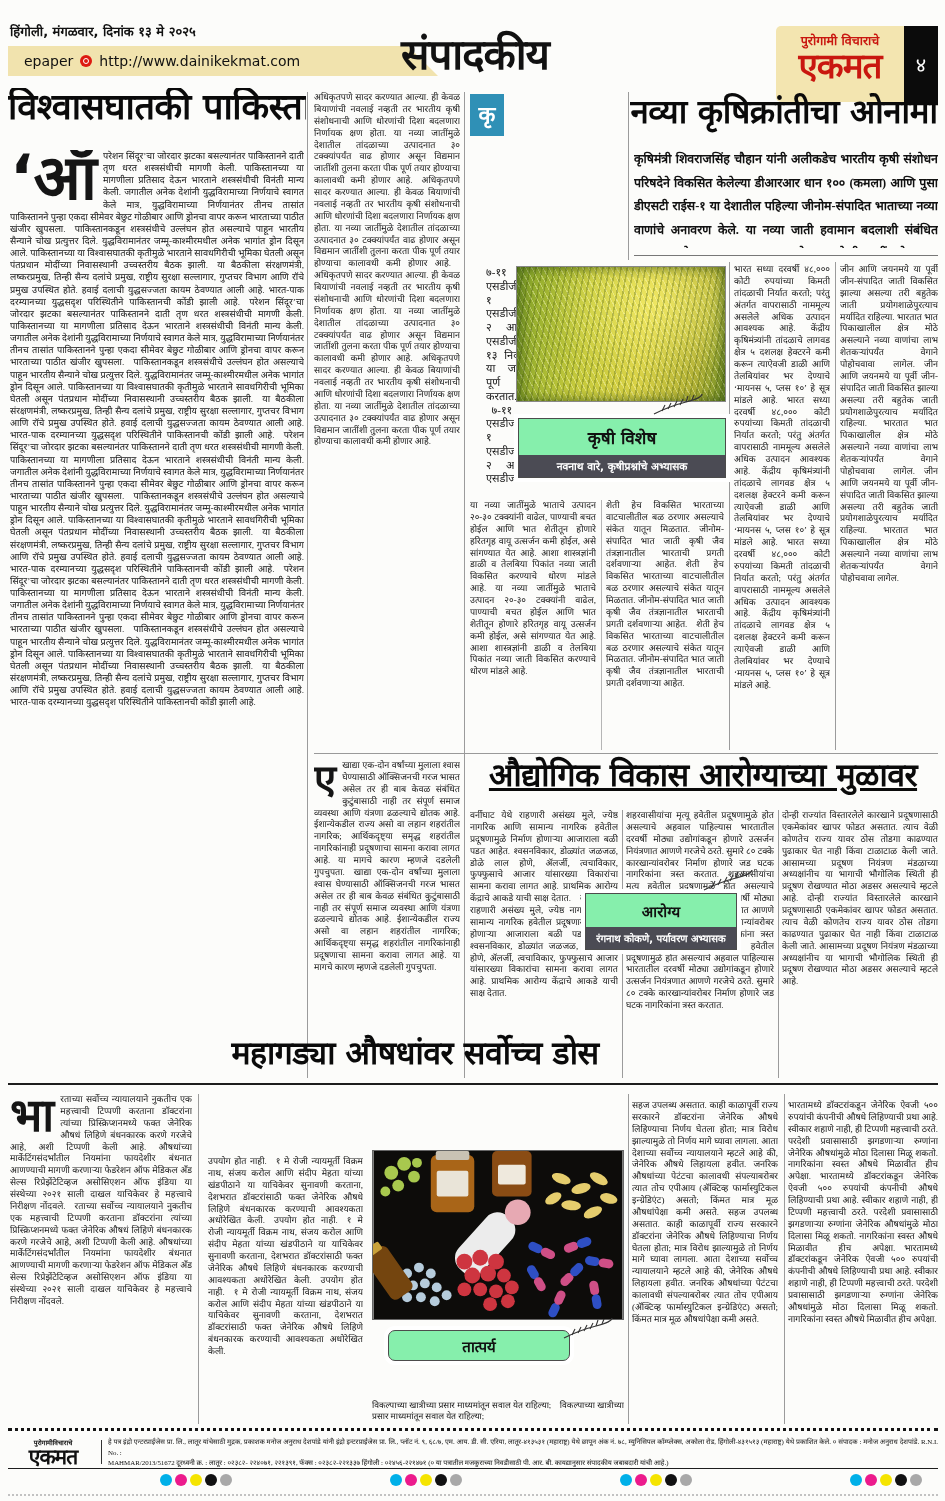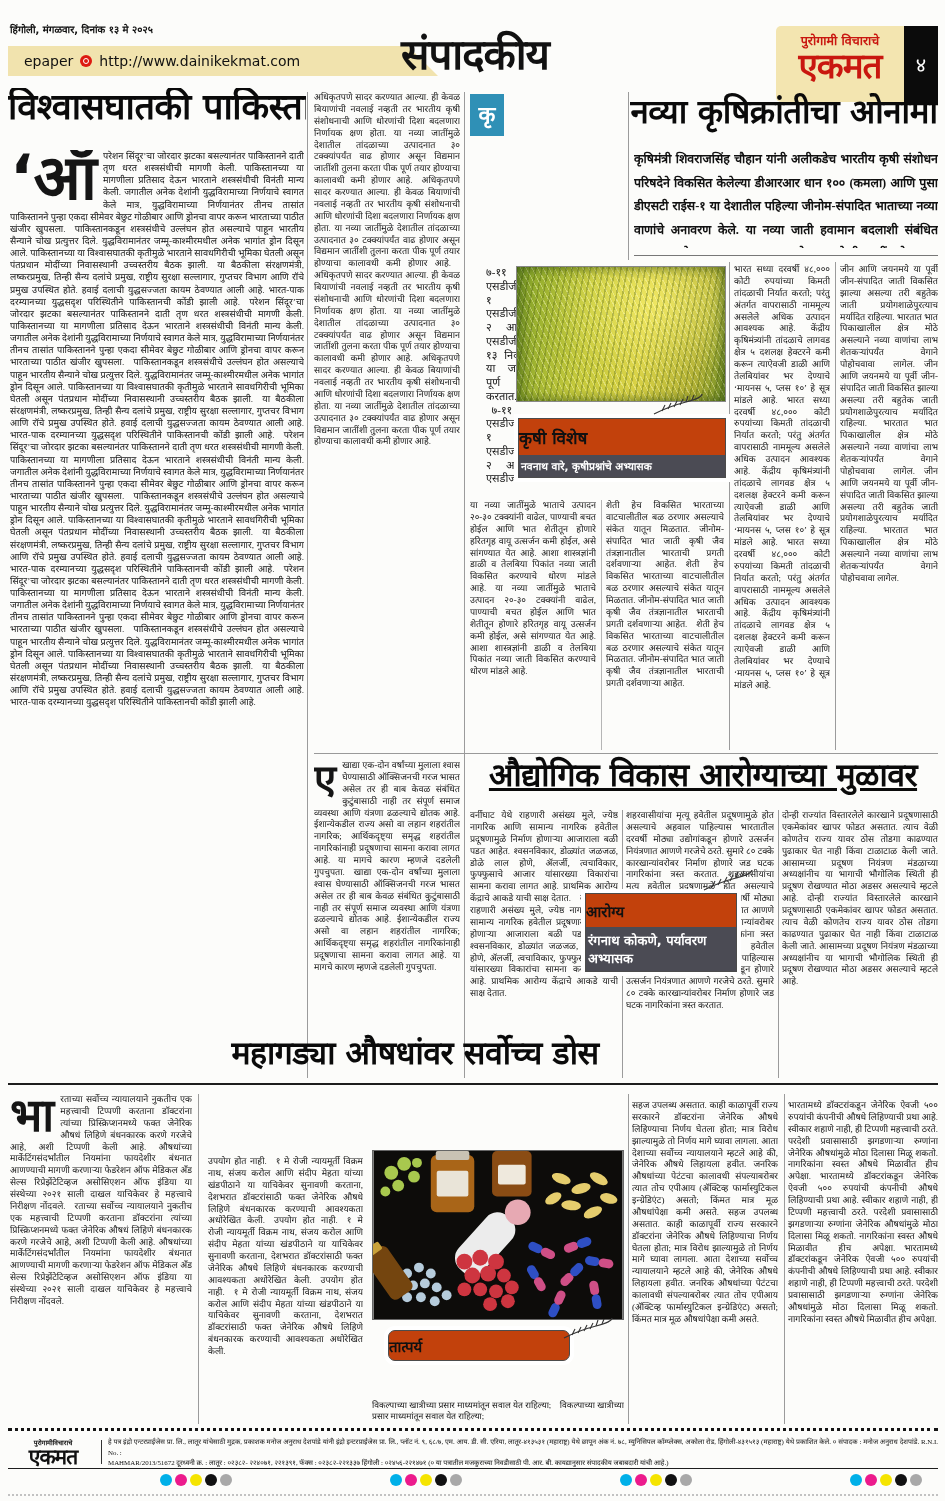--- a/index.html
+++ b/index.html
@@ -1,20 +1,20 @@
 <!DOCTYPE html>
 <html><head>
 <meta charset="utf-8">
 <style>
   html,body{margin:0;padding:0;}
   body{width:945px;height:1501px;position:relative;background:#fcfcfa;overflow:hidden;
        font-family:"Liberation Serif",serif;color:#111;}
   .abs{position:absolute;}
   
-  .dateline{left:10px;top:22px;font-family:"DejaVu Sans",sans-serif;font-weight:bold;font-size:10px;}
+  .dateline{left:10px;top:22px;font-family:"DejaVu Sans",sans-serif;font-weight:bold;font-size:13px;}
   .epaper-bar{left:8px;top:46px;width:430px;height:30px;background:#f1e3ae;
       clip-path:polygon(0 0,93% 0,100% 100%,0 100%);display:flex;align-items:center;gap:7px;padding-left:16px;box-sizing:border-box;}
   .epaper-bar .lbl{font-family:"DejaVu Sans",sans-serif;font-weight:normal;font-size:14px;}
   .epaper-dot{width:12px;height:12px;border-radius:50%;background:#dd1a10;display:inline-block;position:relative;}
   .epaper-dot::after{content:"";position:absolute;left:3px;top:3px;width:6px;height:6px;border-radius:50%;border:1.3px solid #fff;box-sizing:border-box;}
   .section-title{left:310px;top:24px;width:330px;text-align:center;font-family:"DejaVu Sans",sans-serif;
       font-weight:900;font-size:42px;letter-spacing:-1px;}
   .masthead{left:776px;top:26px;width:128px;height:76px;background:#f3e5b0;border-radius:5px 0 0 5px;
       text-align:center;box-sizing:border-box;padding-top:6px;}
   .masthead .tag{color:#c9170f;font-family:"DejaVu Sans",sans-serif;font-weight:bold;font-size:12.5px;}
@@ -28,21 +28,21 @@
   
   .col{overflow:hidden;text-align:justify;font-size:9px;line-height:1.32;color:#151515;word-break:break-word;}
   .col.small{font-size:11px;line-height:1.25;margin-left:16px;}
   .dropcap{float:left;font-family:"DejaVu Sans",sans-serif;font-weight:800;line-height:.85;padding:2px 6px 0 0;}
   .dc-box{float:left;width:34px;height:42px;background:#2f90b6;color:#fff;display:flex;align-items:center;
       justify-content:center;font-size:22px;font-weight:bold;margin:2px 6px 2px 0;font-family:"DejaVu Sans",sans-serif;}
   .headline{font-family:"DejaVu Sans",sans-serif;font-weight:900;color:#0a0a0a;text-align:center;
       white-space:nowrap;overflow:hidden;letter-spacing:-.5px;}
   .lead{font-size:12.4px;line-height:1.9;font-weight:600;text-align:justify;overflow:hidden;}
   
-  .info-box{border:1.2px solid #4c4c4c;background:#c2410c;box-shadow:0 0 0 4px #fff;z-index:3;}
+  .info-box{border:1.2px solid #4c4c4c;background:#86efac;text-align:center;box-shadow:0 0 0 4px #fff;z-index:3;}
   .info-box .ttl{font-family:"DejaVu Sans",sans-serif;font-weight:800;font-size:17px;padding:7px 0 6px;}
   .info-box .bar{background:#4b4b54;color:#fff;font-family:"DejaVu Sans",sans-serif;font-weight:bold;
       font-size:10.5px;padding:4px 2px;}
   .info-box .bar .sub{display:block;font-weight:normal;font-size:8.3px;margin-top:2px;}
   .doodle{z-index:4;}
   
   .rice-photo{left:516px;top:266px;width:210px;height:136px;border:1px solid #888;box-sizing:border-box;
     background:
       repeating-linear-gradient(100deg, rgba(70,90,10,.30) 0 1.5px, rgba(0,0,0,0) 1.5px 6px),
       repeating-linear-gradient(62deg, rgba(255,255,205,.38) 0 1px, rgba(0,0,0,0) 1px 5px),
@@ -133,21 +133,21 @@
 <div class="abs col" style="left:626px;top:810px;width:148px;height:268px;">शहरवासीयांचा मृत्यू हवेतील प्रदूषणामुळे होत असल्याचे अहवाल पाहिल्यास भारतातील दरवर्षी मोठ्या उद्योगांकडून होणारे उत्सर्जन नियंत्रणात आणणे गरजेचे ठरते. सुमारे ८० टक्के कारखान्यांवरोबर निर्माण होणारे जड घटक नागरिकांना त्रस्त करतात.  शहरवासीयांचा मृत्यू हवेतील प्रदूषणामुळे होत असल्याचे अहवाल पाहिल्यास भारतातील दरवर्षी मोठ्या उद्योगांकडून होणारे उत्सर्जन नियंत्रणात आणणे गरजेचे ठरते. सुमारे ८० टक्के कारखान्यांवरोबर निर्माण होणारे जड घटक नागरिकांना त्रस्त करतात.  शहरवासीयांचा मृत्यू हवेतील प्रदूषणामुळे होत असल्याचे अहवाल पाहिल्यास भारतातील दरवर्षी मोठ्या उद्योगांकडून होणारे उत्सर्जन नियंत्रणात आणणे गरजेचे ठरते. सुमारे ८० टक्के कारखान्यांवरोबर निर्माण होणारे जड घटक नागरिकांना त्रस्त करतात.</div>
 <div class="abs vrule" style="left:778px;top:810px;height:268px;"></div>
 <div class="abs col" style="left:782px;top:810px;width:156px;height:268px;">दोन्ही राज्यांत विस्तारलेले कारखाने प्रदूषणासाठी एकमेकांवर खापर फोडत असतात. त्याच वेळी कोणतेच राज्य यावर ठोस तोडगा काढण्यात पुढाकार घेत नाही किंवा टाळाटाळ केली जाते. आसामच्या प्रदूषण नियंत्रण मंडळाच्या अध्यक्षांनीच या भागाची भौगोलिक स्थिती ही प्रदूषण रोखण्यात मोठा अडसर असल्याचे म्हटले आहे.  दोन्ही राज्यांत विस्तारलेले कारखाने प्रदूषणासाठी एकमेकांवर खापर फोडत असतात. त्याच वेळी कोणतेच राज्य यावर ठोस तोडगा काढण्यात पुढाकार घेत नाही किंवा टाळाटाळ केली जाते. आसामच्या प्रदूषण नियंत्रण मंडळाच्या अध्यक्षांनीच या भागाची भौगोलिक स्थिती ही प्रदूषण रोखण्यात मोठा अडसर असल्याचे म्हटले आहे.</div>
 
 <svg class="abs doodle" style="left:702px;top:868px;" width="52" height="26" viewBox="0 0 52 26">
   <path d="M2 22 Q 18 14 34 10 T 50 2" fill="none" stroke="#333" stroke-width="1.2"></path>
   <path d="M10 19 l3 -6 M16 17 l3 -6 M22 15 l3 -6 M28 13 l3 -6 M34 10 l2 -6 M40 8 l2 -5" stroke="#333" stroke-width="1.1" fill="none"></path>
 </svg>
 <div class="abs info-box" style="left:585px;top:893px;width:150px;">
   <div class="ttl" style="font-size:15px;">आरोग्य</div>
-  <div class="bar" style="font-size:13px;">रंगनाथ कोकणे, पर्यावरण अभ्यासक</div>
+  <div class="bar" style="font-size:10px;">रंगनाथ कोकणे, पर्यावरण अभ्यासक</div>
 </div>
 
 <div class="abs hrule-dark" style="left:8px;top:1083px;width:930px;height:1.5px;"></div>
 
 <div class="abs col" style="left:10px;top:1094px;width:182px;height:330px;">
   <span class="dropcap" style="font-size:46px;">भा</span>
   <span>रताच्या सर्वोच्च न्यायालयाने नुकतीच एक महत्त्वाची टिप्पणी करताना डॉक्टरांना त्यांच्या प्रिस्क्रिप्शनमध्ये फक्त जेनेरिक औषधं लिहिणे बंधनकारक करणे गरजेचे आहे, अशी टिप्पणी केली आहे. औषधांच्या मार्केटिंगसंदर्भांतील नियमांना फायदेशीर बंधनात आणण्याची मागणी करणाऱ्या फेडरेशन ऑफ मेडिकल अँड सेल्स रिप्रेझेंटेटिव्हज असोसिएशन ऑफ इंडिया या संस्थेच्या २०२१ साली दाखल याचिकेवर हे महत्त्वाचे निरीक्षण नोंदवले.  रताच्या सर्वोच्च न्यायालयाने नुकतीच एक महत्त्वाची टिप्पणी करताना डॉक्टरांना त्यांच्या प्रिस्क्रिप्शनमध्ये फक्त जेनेरिक औषधं लिहिणे बंधनकारक करणे गरजेचे आहे, अशी टिप्पणी केली आहे. औषधांच्या मार्केटिंगसंदर्भांतील नियमांना फायदेशीर बंधनात आणण्याची मागणी करणाऱ्या फेडरेशन ऑफ मेडिकल अँड सेल्स रिप्रेझेंटेटिव्हज असोसिएशन ऑफ इंडिया या संस्थेच्या २०२१ साली दाखल याचिकेवर हे महत्त्वाचे निरीक्षण नोंदवले.</span>
 </div>
 <div class="abs vrule" style="left:198px;top:1094px;height:330px;"></div>
 

